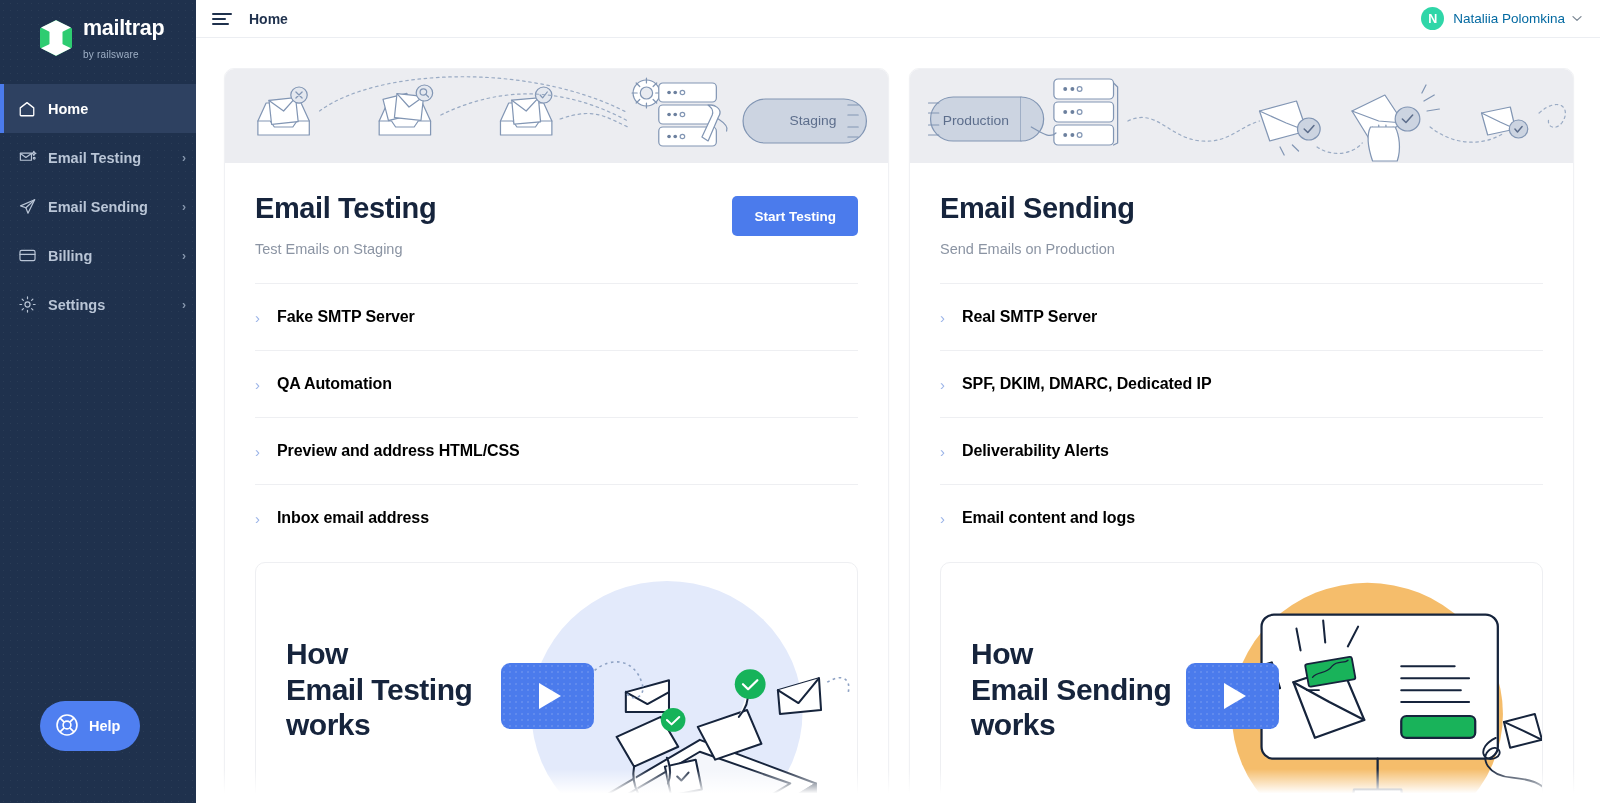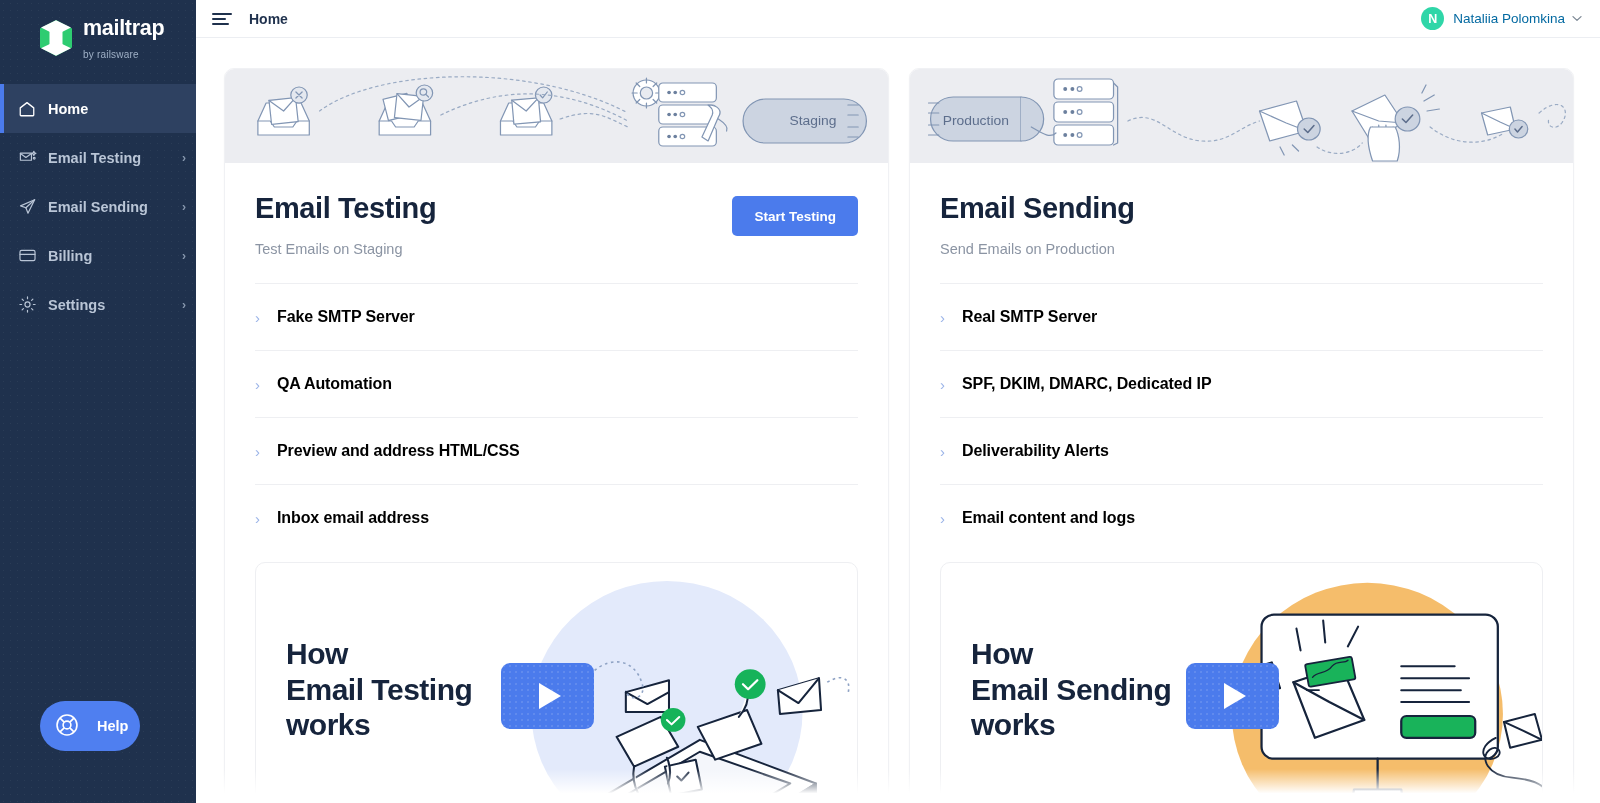--- a/index.html
+++ b/index.html
@@ -43,21 +43,21 @@
   }
   .nav-item.active::before {
     content: ""; position: absolute; left: 0; top: 0; bottom: 0; width: 4px; background: #4b7bec;
   }
 
   .help-wrap { margin-top: auto; padding: 0 0 52px 40px; }
   .help-btn {
     width: 100px; height: 50px; border-radius: 25px; background: #4f7ff0;
     background-image: radial-gradient(circle, rgba(255,255,255,0.10) 0.6px, transparent 0.7px);
     background-size: 6px 6px;
-    display: flex; align-items: center; gap: 17px; padding-left: 14px;
+    display: flex; align-items: center; gap: 9px; padding-left: 14px;
     color: #fff; font-size: 14.5px; font-weight: 700; cursor: pointer; border: none;
   }
 
   
   .main { flex: 1; height: 803px; display: flex; flex-direction: column; background: #fff; min-width:0; }
   .topbar {
     height: 38px; flex: 0 0 38px; display: flex; align-items: center;
     border-bottom: 1px solid #eceef2; background: #fff; padding: 0 18px 0 16px;
   }
   .hamburger { width: 20px; height: 14px; display:flex; flex-direction:column; justify-content:center; gap:3px; cursor:pointer; }

